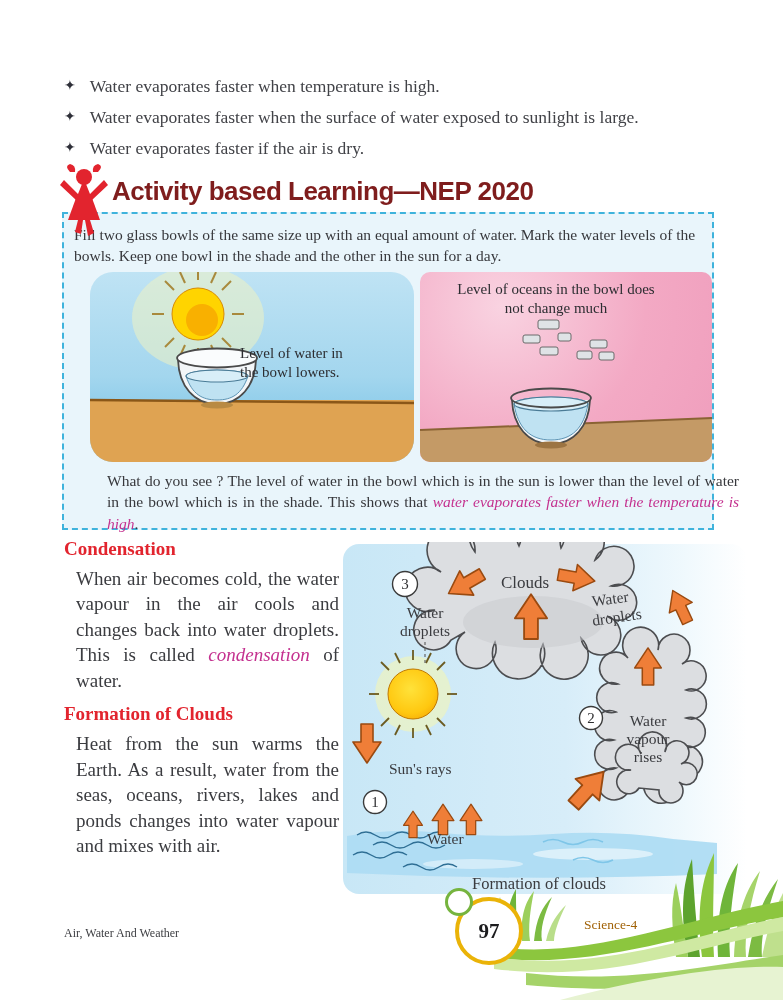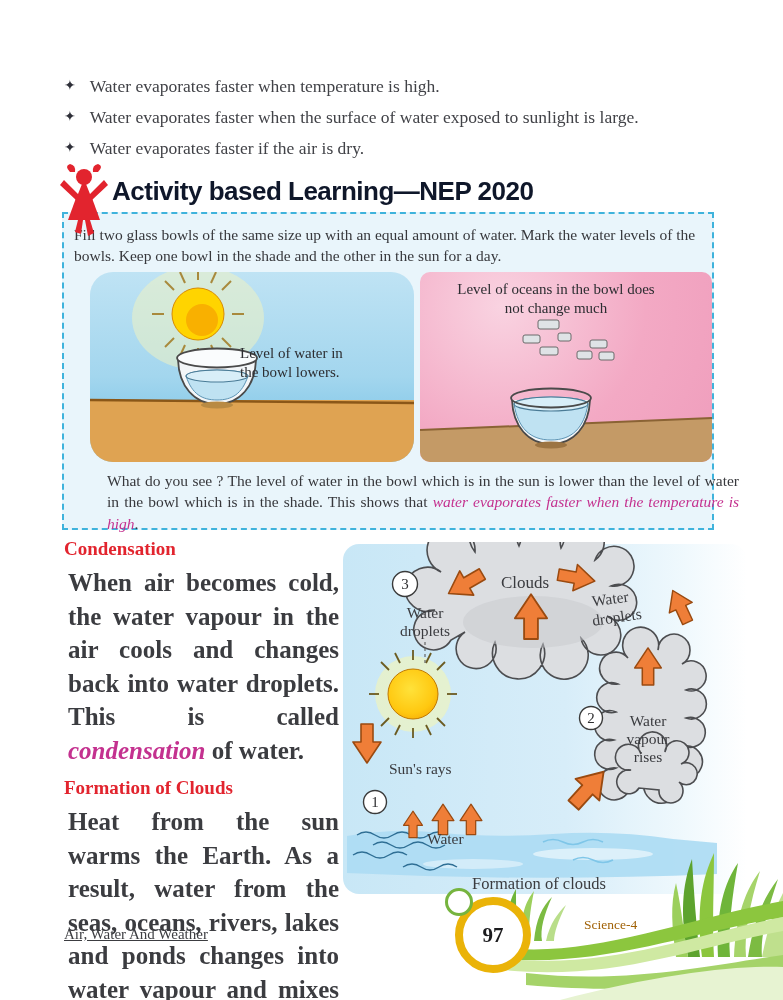--- a/index.html
+++ b/index.html
@@ -4,53 +4,53 @@
 <style>
   html,body{margin:0;padding:0;background:#fff;}
   #page{position:relative;width:783px;height:1000px;background:#fff;overflow:hidden;
         font-family:"Liberation Serif",serif;color:#3e3e40;}
   
   .bullets{position:absolute;left:64px;top:76px;width:660px;}
   .bullet-item{display:flex;align-items:flex-start;margin-bottom:11px;font-size:17.5px;line-height:1.15;color:#414247;}
   .bullet-glyph{color:#2e2f38;font-size:14px;margin-right:14px;margin-top:2px;}
   
   .act-head{position:absolute;left:112px;top:176px;font-family:"Liberation Sans",sans-serif;
-            font-weight:bold;font-size:26px;color:#0f172a;letter-spacing:-0.5px;}
+            font-weight:bold;font-size:26px;color:#7f1d1d;letter-spacing:-0.5px;}
   .act-icon{position:absolute;left:56px;top:164px;width:56px;height:74px;z-index:5;}
   
   .act-box{position:absolute;left:62px;top:212px;width:652px;height:318px;background:#e9f5fb;
            border:2px dashed #3fb3dc;box-sizing:border-box;}
   .act-intro{position:absolute;left:10px;top:10px;width:630px;font-size:15.5px;line-height:1.38;color:#37383c;}
   .img-card{position:absolute;border-radius:10px;overflow:hidden;}
   .img-sun{left:26px;top:58px;width:324px;height:190px;background:linear-gradient(180deg,#bfe3f4 0%,#a3d6ee 55%,#8fcdea 72%);border-radius:23px;}
   .img-shade{left:356px;top:58px;width:292px;height:190px;background:radial-gradient(circle at 28% 18%,#f9d3e1 0%,#f3a9c4 55%,#ef9dbc 100%);}
   .img-caption{position:absolute;font-size:15px;line-height:1.25;color:#2c2d31;}
   .cap-sun{left:150px;top:72px;width:124px;}
   .cap-shade{left:36px;top:8px;width:200px;text-align:center;}
   .act-result{position:absolute;left:10px;top:256px;width:632px;font-size:15.5px;line-height:1.38;
               color:#37383c;text-align:justify;margin-left:33px;}
   .hl{color:#c4318f;font-style:italic;}
   
   .leftcol{position:absolute;left:64px;top:538px;width:275px;}
   .sec-head{font-size:19px;font-weight:bold;color:#e2242e;margin:0 0 6px 0;}
   .sec-head2{margin-top:10px;}
-  .leftcol p{margin:0 0 8px 4px;font-size:25px;line-height:1.34;text-align:justify;color:#3b3c40;font-weight:bold;}
+  .leftcol p{margin:0 0 8px 12px;font-size:19px;line-height:1.34;text-align:justify;color:#3b3c40;}
   
   .diagram{position:absolute;left:343px;top:542px;width:440px;height:360px;}
   .dia-label{font-family:"Liberation Serif",serif;fill:#3a3b3f;}
   .arrow{fill:#ef7e38;stroke:#9a4a10;stroke-width:1.6;stroke-linejoin:round;}
   .cloud{fill:#dcdee1;stroke:#4c4d50;stroke-width:1.6;}
   .stepc{fill:#ffffff;stroke:#3a3a3a;stroke-width:1.4;}
   .stepn{font-family:"Liberation Serif",serif;fill:#2e2e30;font-size:15px;}
   
   .footer-svg{position:absolute;left:430px;top:845px;width:353px;height:155px;}
-  .chapter{position:absolute;left:64px;top:926px;font-size:15px;color:#3c3d41;text-decoration:underline;}
+  .chapter{position:absolute;left:64px;top:926px;font-size:12px;color:#3c3d41;}
   .book{position:absolute;left:584px;top:917px;font-size:13.5px;color:#a16207;z-index:6;}
   .pgcirc{position:absolute;left:455px;top:897px;width:60px;height:60px;border-radius:50%;
-          background:#fff;border:8px solid #eab308;z-index:5;display:flex;align-items:center;justify-content:center;
+          background:#fff;border:4px solid #eab308;z-index:5;display:flex;align-items:center;justify-content:center;
           font-size:21px;font-weight:bold;color:#1c1c1e;}
   .pgcirc-small{position:absolute;left:445px;top:888px;width:22px;height:22px;border-radius:50%;
           background:#fff;border:3px solid #76b43e;z-index:6;}
 </style>
 </head>
 <body>
 
 <div id="page">
 
   <div class="bullets">

